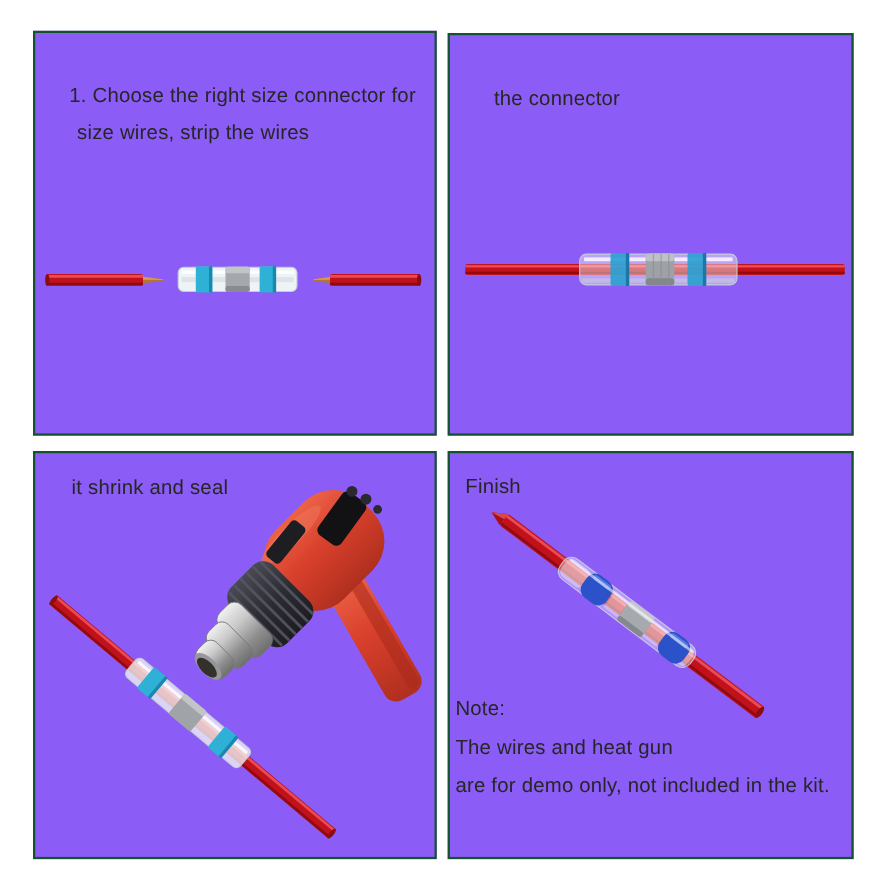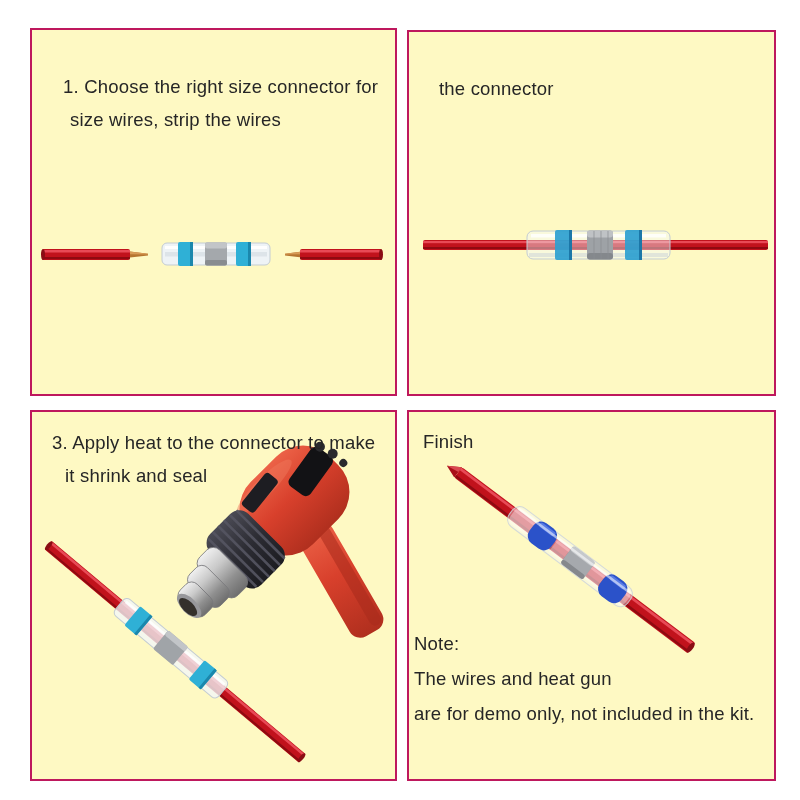--- a/index.html
+++ b/index.html
@@ -1,31 +1,31 @@
 <!DOCTYPE html>
 <html><head>
 <meta charset="utf-8">
 <style>
   html,body{margin:0;padding:0;background:#ffffff;}
   body{width:800px;height:800px;position:relative;overflow:hidden;
        font-family:"Liberation Sans",sans-serif;color:#2a2a2a;}
   .sheet{position:absolute;inset:0;background:#ffffff;}
-  .panel{position:absolute;background:#fef9c3;border:2px solid #be185d;
+  .panel{position:absolute;background:#8b5cf6;border:2px solid #14532d;
          box-sizing:border-box;overflow:hidden;}
   #panel1{left:30px;top:28px;width:367px;height:368px;}
   #panel2{left:407px;top:30px;width:369px;height:366px;}
   #panel3{left:30px;top:410px;width:367px;height:371px;}
   #panel4{left:407px;top:410px;width:369px;height:371px;}
   .art{position:absolute;left:0;top:0;width:100%;height:100%;display:block;}
   .caption{position:absolute;font-size:18.5px;line-height:33px;
            letter-spacing:0.2px;color:#262626;white-space:nowrap;z-index:2;}
   #panel1 .caption{left:31px;top:40px;}
   #panel1 .line2{margin-left:7px;}
   #panel2 .caption{left:16px;top:40px;}
-  #panel2 .line2{margin-left:14px;}
+  #panel2 .line2{margin-left:24px;}
   #panel3 .caption{left:20px;top:14px;}
   #panel3 .line2{margin-left:13px;}
   #panel4 .caption{left:14px;top:13px;}
   .note{position:absolute;left:5px;top:214px;font-size:18.5px;line-height:35px;
         letter-spacing:0.2px;color:#262626;white-space:nowrap;z-index:2;}
 </style>
 </head>
 <body>
 
 <div class="sheet">
@@ -104,21 +104,20 @@
         <g>
           <rect x="216" y="198" width="17" height="30" rx="2" fill="#2d9fd0" opacity="0.92"></rect>
           <rect x="230" y="198" width="3" height="30" fill="#1b77a8"></rect>
         </g>
       </g>
     </svg>
   </section>
 
   <section class="panel" id="panel3">
     <div class="caption">
-      <div class="line1">3. Apply heat to the connector to make</div>
       <div class="line2">it shrink and seal</div>
     </div>
     <svg class="art" viewBox="0 0 363 367" role="img" aria-label="Heat gun applying heat to the connector on the red wire">
       <defs>
         <linearGradient id="silver" x1="0" y1="0" x2="0" y2="1">
           <stop offset="0" stop-color="#f0f0f0"></stop>
           <stop offset="0.35" stop-color="#c9c9c9"></stop>
           <stop offset="0.7" stop-color="#8f8f8f"></stop>
           <stop offset="1" stop-color="#6e6e6e"></stop>
         </linearGradient>

